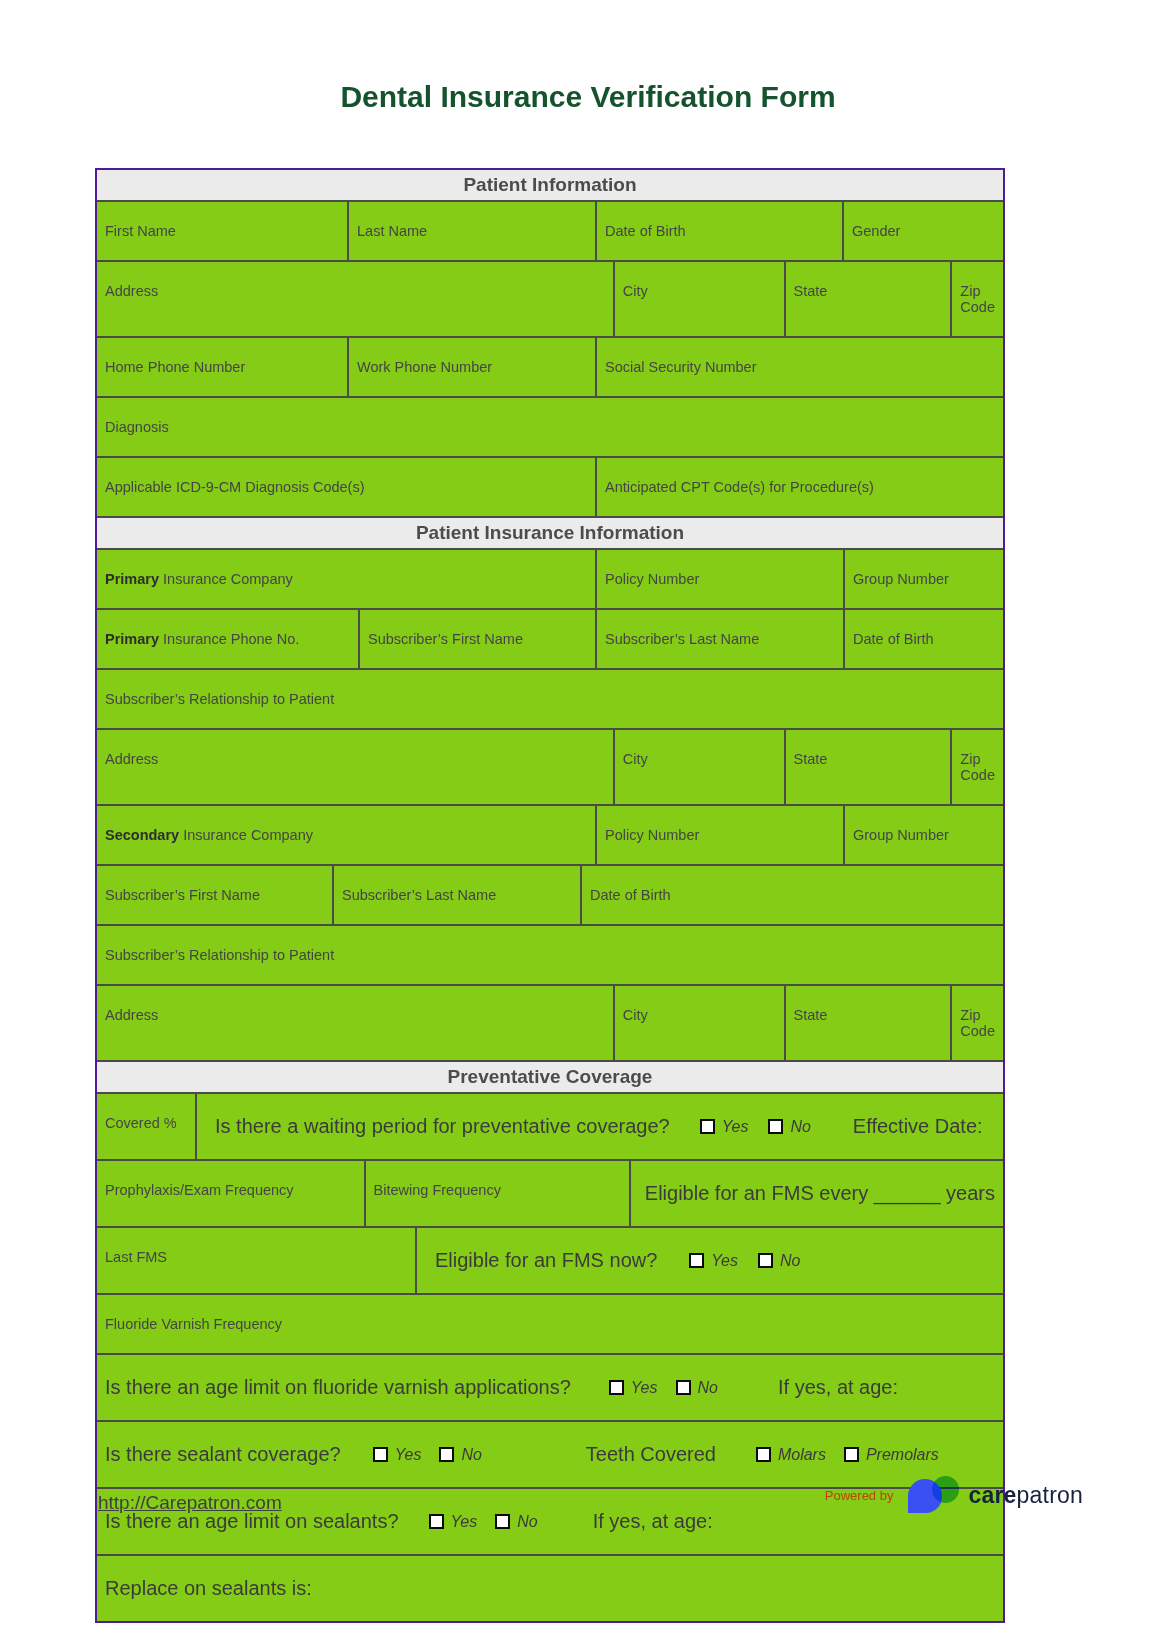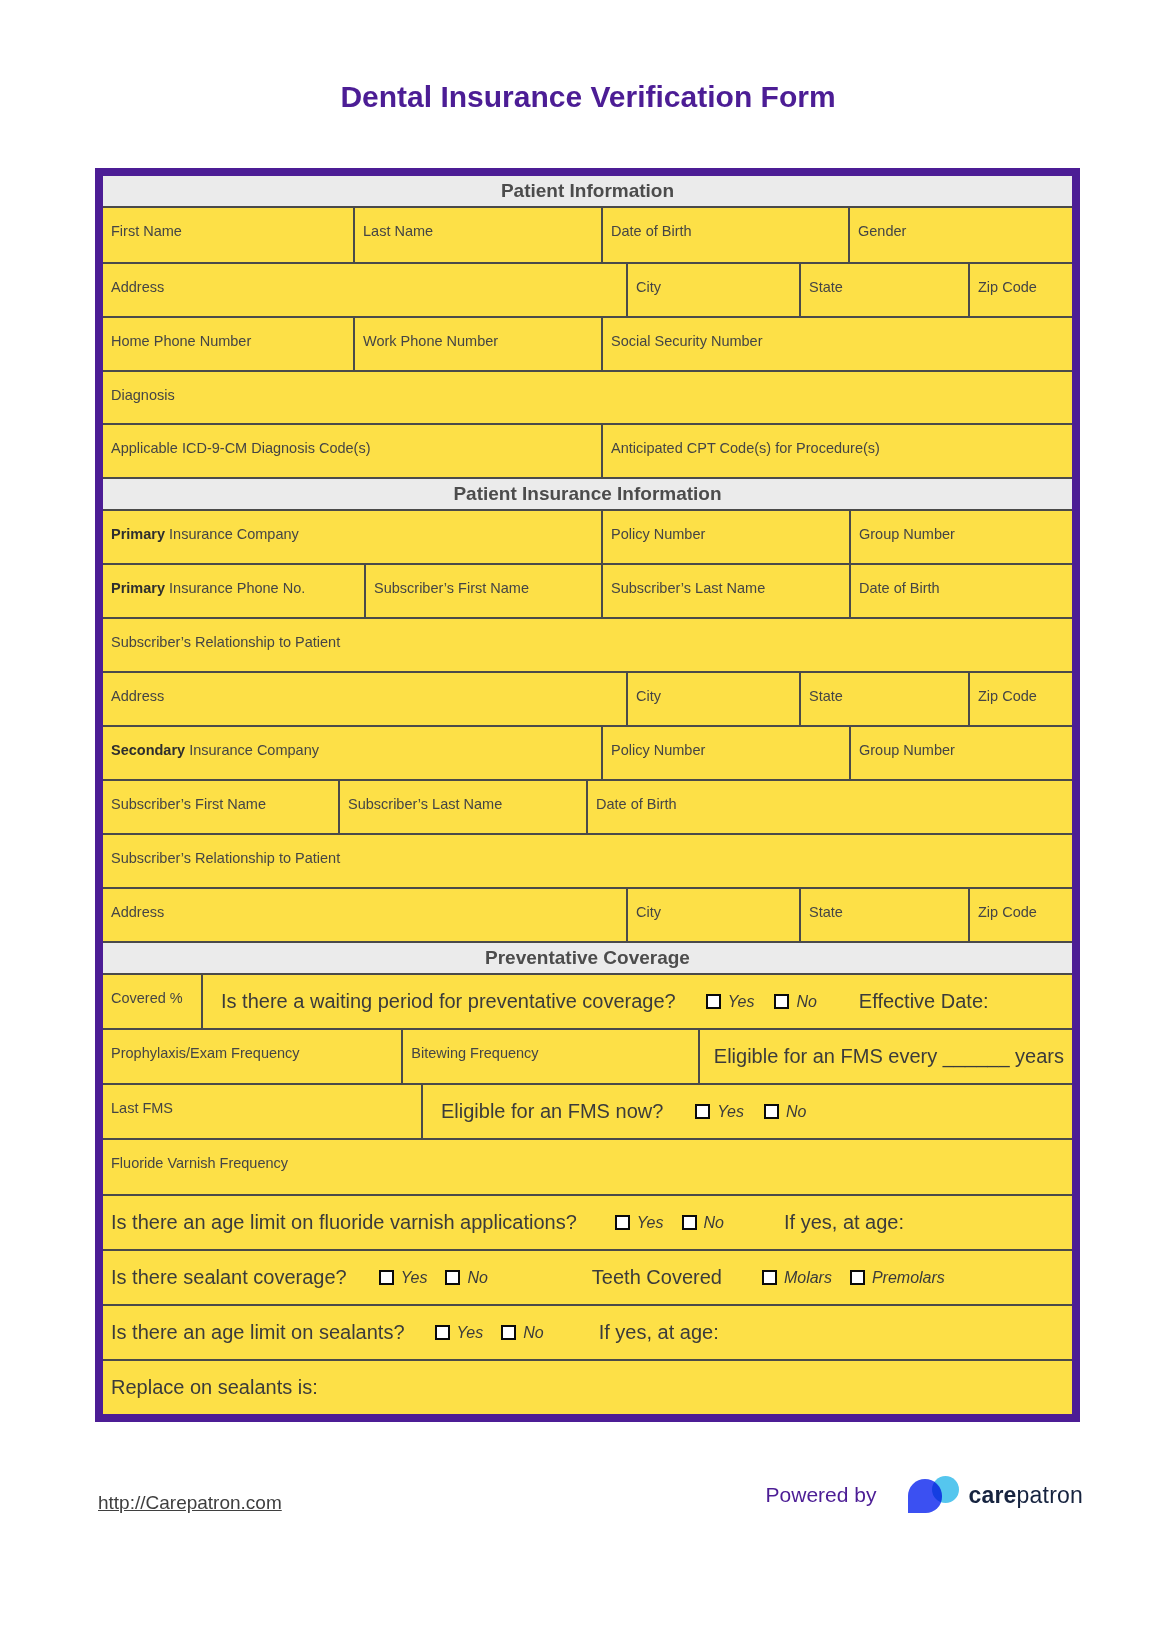--- a/index.html
+++ b/index.html
@@ -4,58 +4,58 @@
 <style>
   * { margin:0; padding:0; box-sizing:border-box; }
   html,body { background:#ffffff; }
   body {
     width:1176px; height:1630px;
     font-family:"Liberation Sans", sans-serif;
     position:relative; overflow:hidden;
   }
   .title {
     margin-top:80px; text-align:center;
-    font-size:30px; font-weight:bold; color:#4c1d95;
+    font-size:30px; font-weight:bold; color:#14532d;
   }
   .tbl {
-    position:absolute; left:95px; top:168px; width:985px;
-    border:8px solid #4c1d95; background:#fde047;
+    position:absolute; left:95px; top:168px; width:910px;
+    border:2px solid #4c1d95; background:#84cc16;
   }
   .sec-header {
     background:#ebebeb;
     border-bottom:2px solid #4a4a4a;
     text-align:center; font-weight:bold;
     font-size:19px; color:#4c4c4c;
     padding:4px 0; min-height:30px;
   }
   .row { display:flex; border-bottom:2px solid #4a4a4a; }
   .row.last { border-bottom:none; }
   .cell {
     border-right:2px solid #4a4a4a;
-    padding:15px 8px;
+    padding:21px 8px;
     font-size:14.5px; color:#454545;
   }
   .cell.endc { border-right:none; }
   .cell.grow { flex:1;border-radius:9px; }
   .v-center { display:flex; align-items:center; }
   .lbl b { color:#2e2e2e; }
   .q { font-size:20px; color:#3b3b3b; white-space:nowrap; }
   .cbg { display:inline-flex; align-items:center; white-space:nowrap;font-style:italic; }
   .cb {
     width:15px; height:15px; border:2.5px solid #0a0a0a;
     display:inline-block; margin-right:7px; flex:none; background:#fff;
   }
   .cb-lab { font-size:16px; color:#3b3b3b; }
   .footer {
     position:absolute; left:98px; top:1462px; width:985px; height:52px;
     display:flex; justify-content:space-between; align-items:flex-end;
   }
   .site-link { font-size:19px; color:#3f3f3f; text-decoration:underline; }
   .powered { display:flex; align-items:center; }
-  .powered-lab { font-size:21px; color:#4c1d95; margin-right:32px; }
+  .powered-lab { font-size:13px; color:#c2410c; margin-right:15px; }
   .logo { position:relative; width:54px; height:38px; margin-right:6px; }
   .logo-left {
     position:absolute; left:0; top:3px; width:34px; height:34px;
     background:#3b50f2; border-radius:50% 50% 48% 0;
   }
   .logo-right {
     position:absolute; left:24px; top:0; width:27px; height:27px;
     background:#55c6ee; border-radius:50%; mix-blend-mode:multiply;
   }
   .brand { font-size:23px; color:#16233f; letter-spacing:0.2px; }

